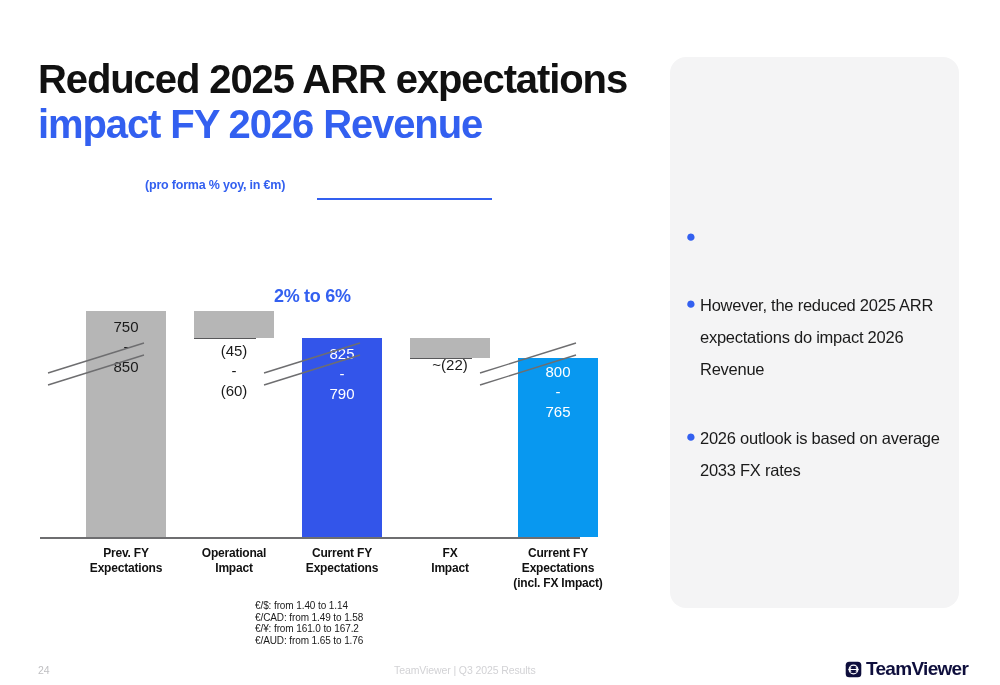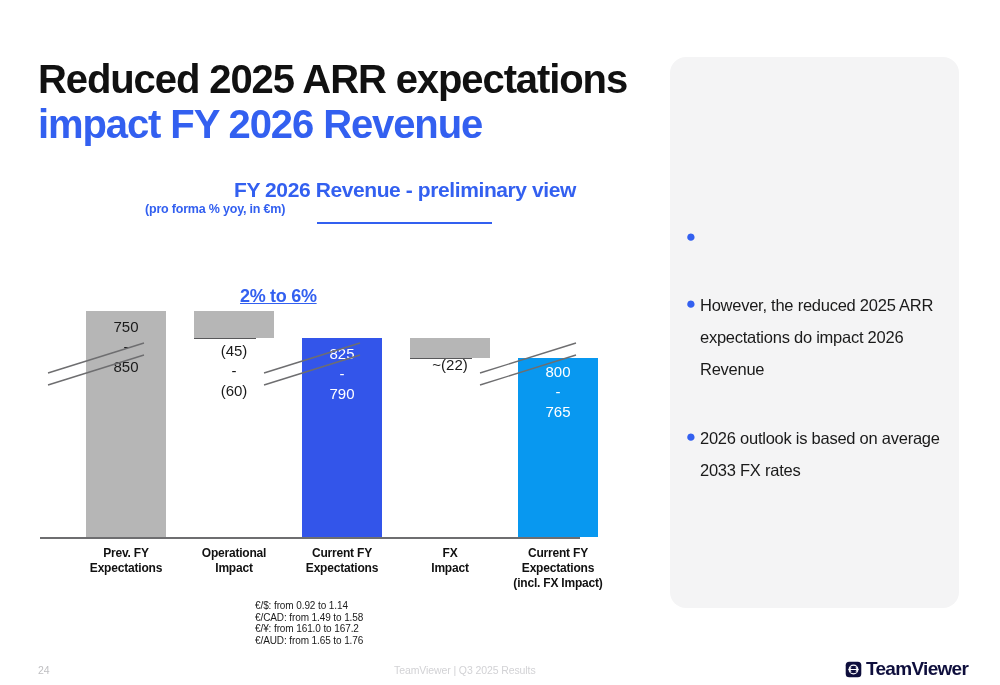--- a/index.html
+++ b/index.html
@@ -213,27 +213,26 @@
 </head>
 <body>
 
 <div id="title-block">
   <div class="title-line" id="title-line-1">Reduced 2025 ARR expectations</div>
   <div class="title-line" id="title-line-2">impact FY 2026 Revenue</div>
 </div>
 
 <div id="chart-panel">
 
-  <div id="chart-title">FY 2026 Revenue - preliminary view</div>
   <div id="chart-subtitle">(pro forma % yoy, in €m)</div>
   <div id="subtitle-rule"></div>
 
   <div id="plot">
 
-    <div class="annotation-range" style="left:200px; top:108px;text-decoration:underline;">2% to 6%</div>
+    <div class="annotation-range" style="left:234px; top:108px;">2% to 6%</div>
 
     <div class="connector" style="left:46px;  top:133px; width:62px;"></div>
     <div class="connector" style="left:154px; top:160px; width:62px;"></div>
     <div class="connector" style="left:262px; top:160px; width:62px;"></div>
     <div class="connector" style="left:370px; top:180px; width:62px;"></div>
 
     <div class="bar bar-grey" style="left:46px; top:133px; width:80px; height:226px;"></div>
     <div class="bar-label label-dark" style="left:46px; top:139px; width:80px;">750
 -
 850</div>
@@ -275,21 +274,21 @@
 Impact</div>
     <div class="cat-label" style="left:252px; top:368px; width:100px;">Current FY
 Expectations</div>
     <div class="cat-label" style="left:360px; top:368px; width:100px;">FX
 Impact</div>
     <div class="cat-label" style="left:458px; top:368px; width:120px;">Current FY
 Expectations
 (incl. FX Impact)</div>
 
     <div id="fx-note">
-      <div>€/$: from 0.92 to 1.14</div>
+      <div>€/$: from 1.40 to 1.14</div>
       <div>€/CAD: from 1.49 to 1.58</div>
       <div>€/¥: from 161.0 to 167.2</div>
       <div>€/AUD: from 1.65 to 1.76</div>
     </div>
 
   </div>
 </div>
 
 <div id="bullets-panel">
   <div id="bullets-list">

